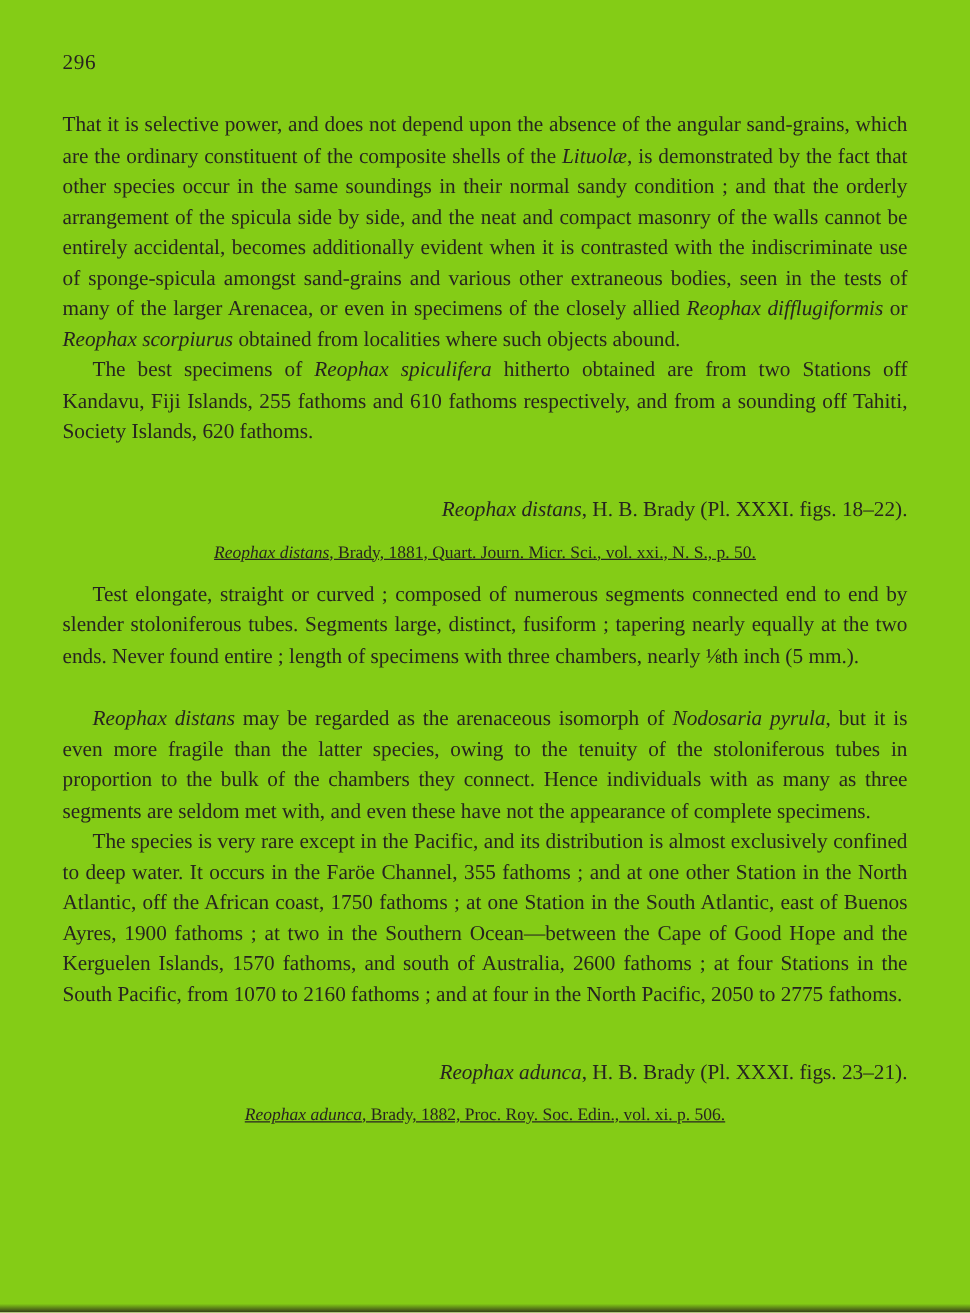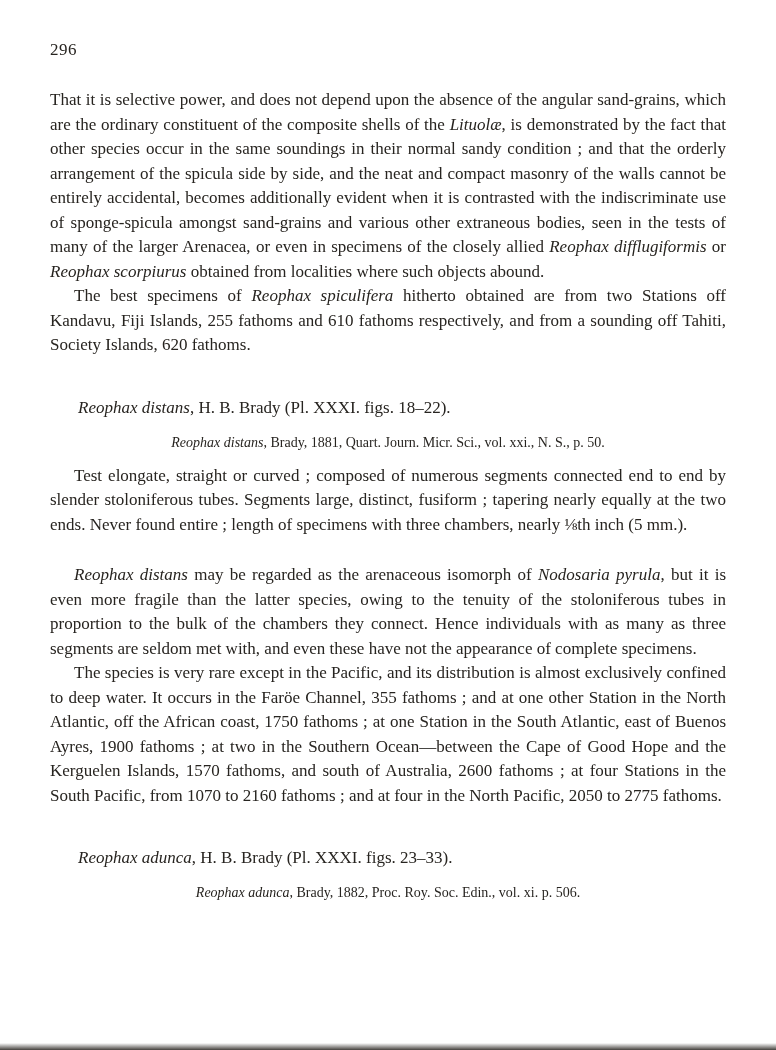--- a/index.html
+++ b/index.html
@@ -5,21 +5,21 @@
   html, body {
     margin: 0;
     padding: 0;
     background: #e8e6e0;
   }
   .page {
     position: relative;
     width: 776px;
     height: 1050px;
     margin: 0 auto;
-    background: #ffffff;
+    background: #84cc16;
     color: #272420;
     font-family: "Liberation Serif", "DejaVu Serif", serif;
     box-sizing: border-box;
     padding: 40px 50px 0 50px;
     overflow: hidden;
   }
   .header {
     position: relative;
     height: 26px;
     margin-bottom: 22px;
@@ -50,28 +50,29 @@
     text-indent: 0;
   }
   .gap-before {
     margin-top: 26px;
   }
   .species-heading {
     margin: 38px 0 0 0;
     font-size: 17px;
     line-height: 24px;
     text-indent: 28px;
-    text-align: left;
+    text-align: right;
   }
   .citation {
     margin: 14px 0 12px 0;
     font-size: 14px;
     line-height: 18px;
     text-align: center;
     text-indent: 0;
+    text-decoration: underline;
   }
   .it {
     font-style: italic;
   }
   .scan-edge {
     position: absolute;
     left: 0;
     right: 0;
     bottom: 0;
     height: 7px;
@@ -94,20 +95,20 @@
   <p class="species-heading"><span class="it">Reophax distans</span><span>, H. B. Brady (Pl. XXXI. figs. 18–22).</span></p>
 
   <p class="citation"><span class="it">Reophax distans</span><span>, Brady, 1881, Quart. Journ. Micr. Sci., vol. xxi., N. S., p. 50.</span></p>
 
   <p class="body-p"><span>Test elongate, straight or curved ; composed of numerous segments connected end to end by slender stoloniferous tubes.  Segments large, distinct, fusiform ; tapering nearly equally at the two ends.  Never found entire ; length of specimens with three chambers, nearly ⅛th inch (5 mm.).</span></p>
 
   <p class="body-p gap-before"><span class="it">Reophax distans</span><span> may be regarded as the arenaceous isomorph of </span><span class="it">Nodosaria pyrula</span><span>, but it is even more fragile than the latter species, owing to the tenuity of the stoloniferous tubes in proportion to the bulk of the chambers they connect.  Hence individuals with as many as three segments are seldom met with, and even these have not the appearance of complete specimens.</span></p>
 
   <p class="body-p"><span>The species is very rare except in the Pacific, and its distribution is almost exclusively confined to deep water.  It occurs in the Faröe Channel, 355 fathoms ; and at one other Station in the North Atlantic, off the African coast, 1750 fathoms ; at one Station in the South Atlantic, east of Buenos Ayres, 1900 fathoms ; at two in the Southern Ocean—between the Cape of Good Hope and the Kerguelen Islands, 1570 fathoms, and south of Australia, 2600 fathoms ; at four Stations in the South Pacific, from 1070 to 2160 fathoms ; and at four in the North Pacific, 2050 to 2775 fathoms.</span></p>
 
-  <p class="species-heading"><span class="it">Reophax adunca</span><span>, H. B. Brady (Pl. XXXI. figs. 23–33).</span></p>
+  <p class="species-heading"><span class="it">Reophax adunca</span><span>, H. B. Brady (Pl. XXXI. figs. 23–21).</span></p>
 
   <p class="citation"><span class="it">Reophax adunca</span><span>, Brady, 1882, Proc. Roy. Soc. Edin., vol. xi. p. 506.</span></p>
 
 
   <div class="scan-edge"></div>
 
 </div>
 
 </body></html>

